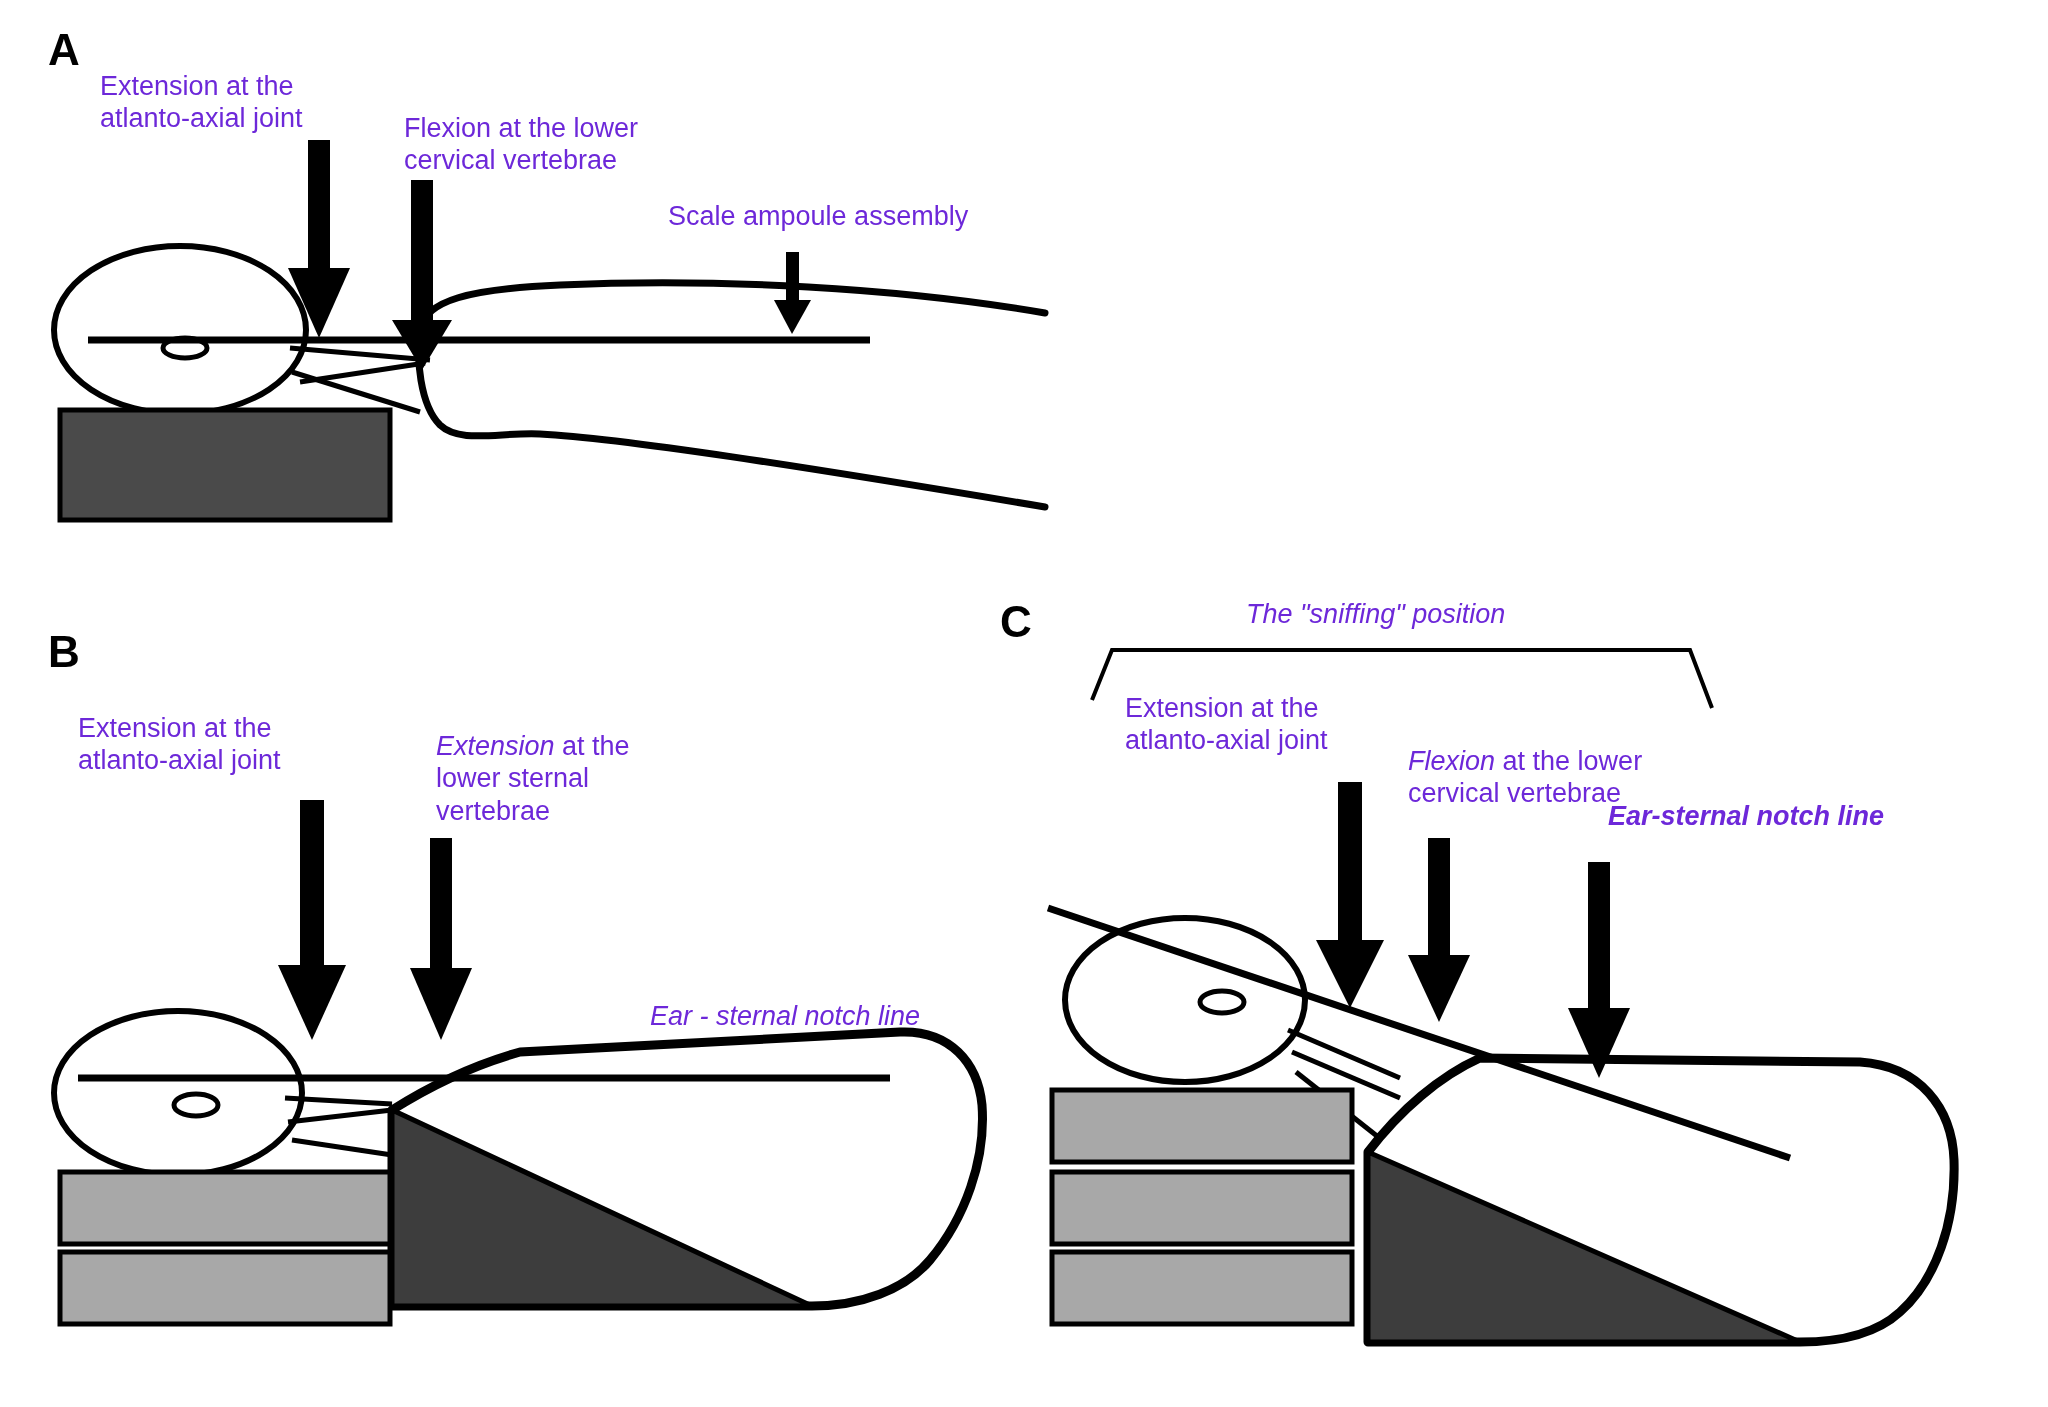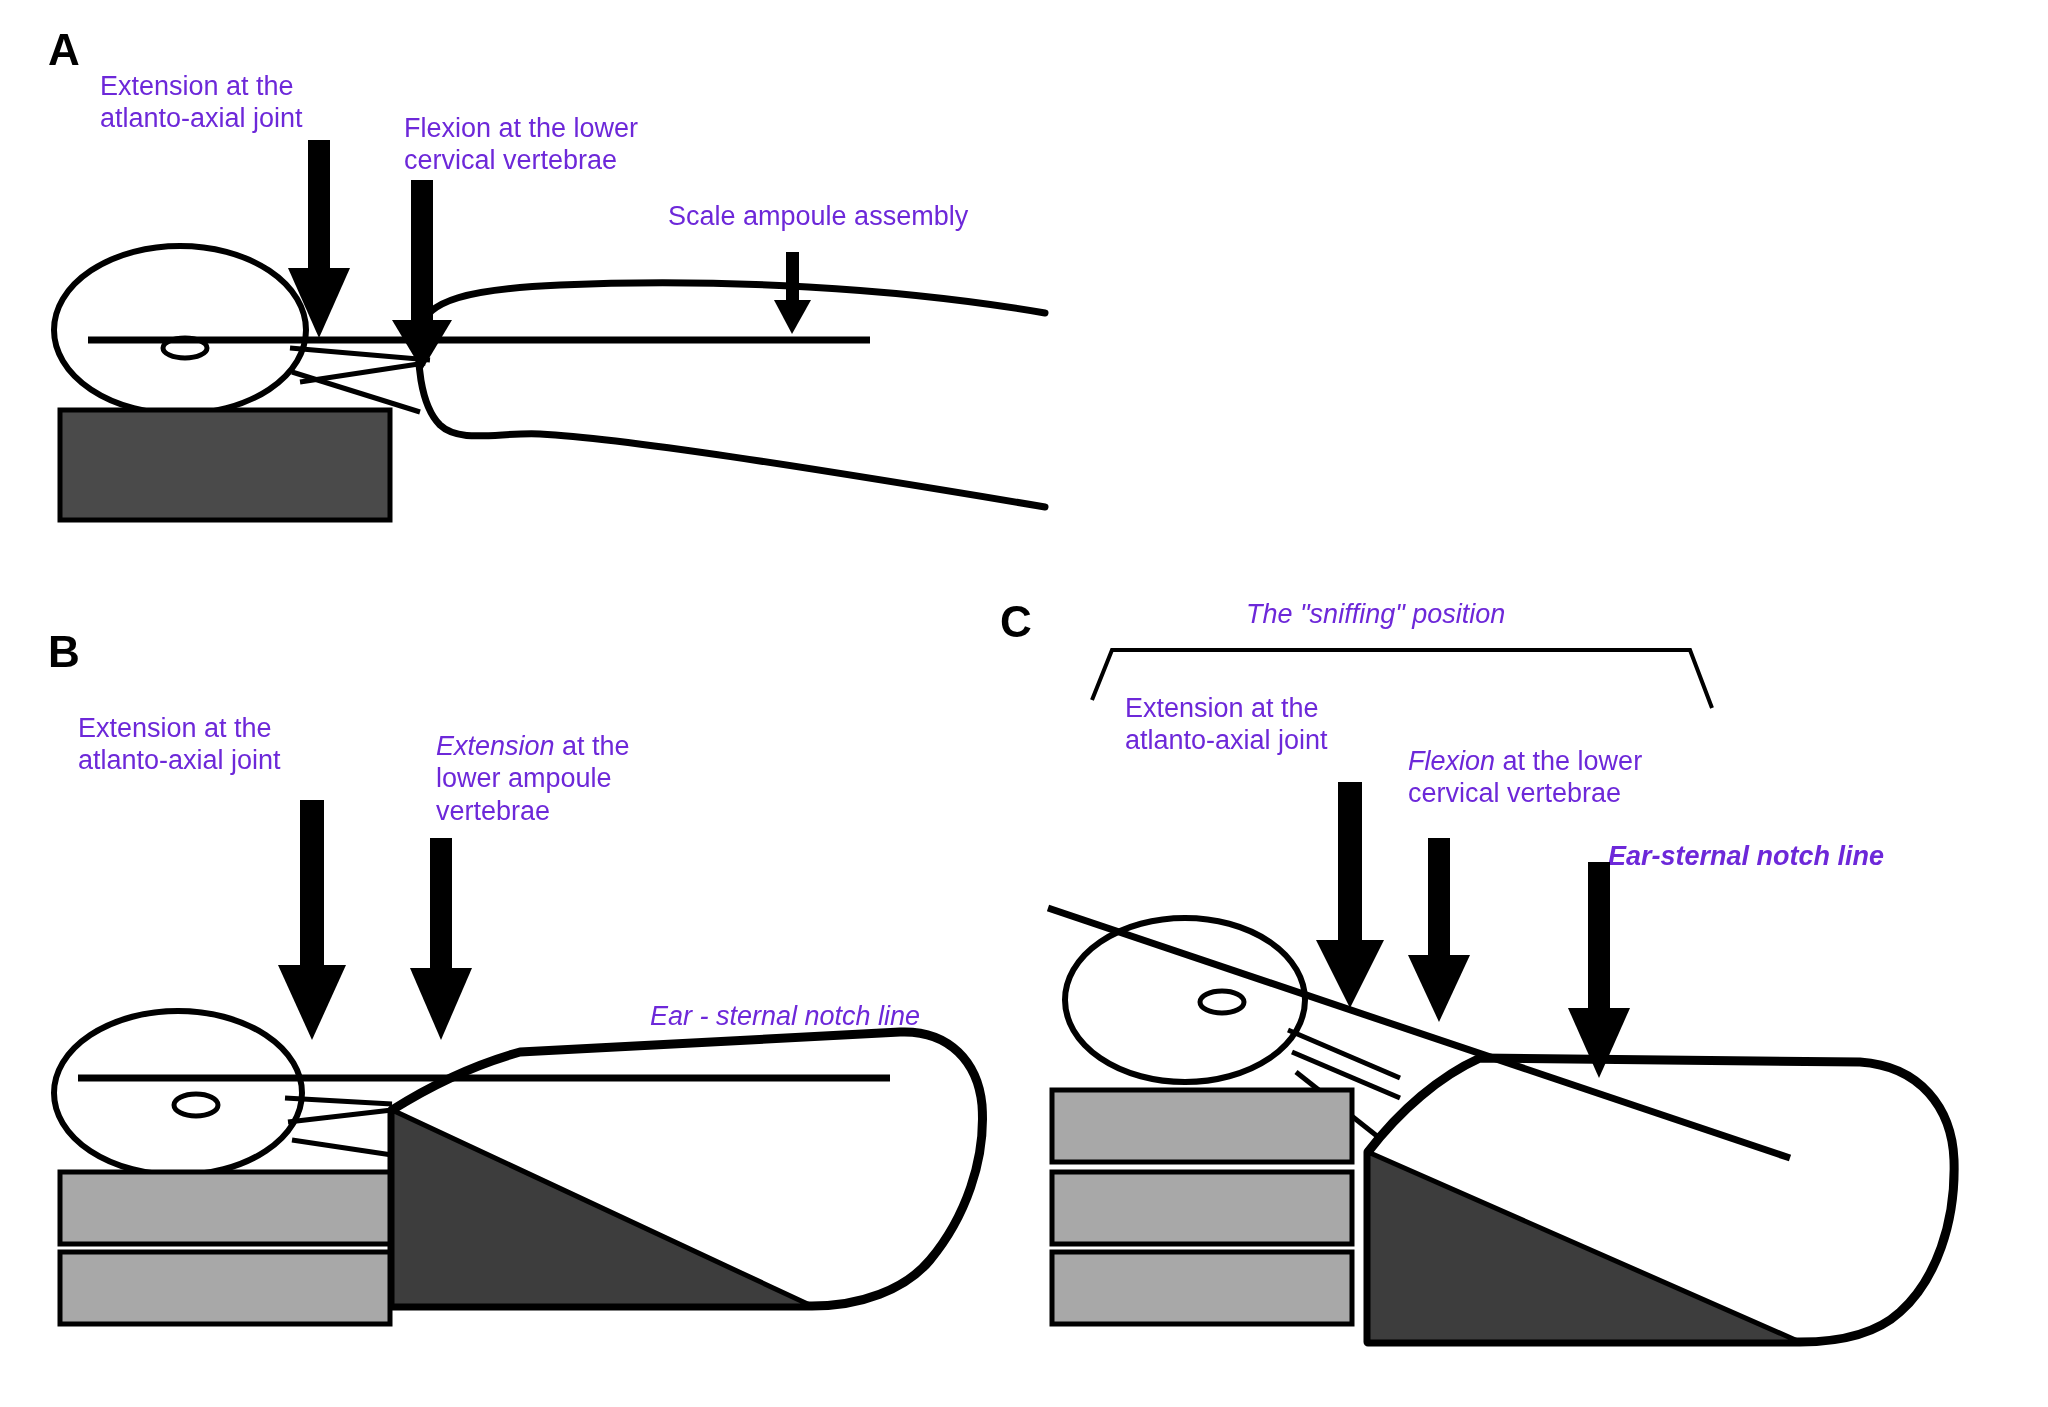--- a/index.html
+++ b/index.html
@@ -48,30 +48,30 @@
 
   <div class="label" style="left:100px; top:70px;">Extension at the
 atlanto-axial joint</div>
   <div class="label" style="left:404px; top:112px;">Flexion at the lower
 cervical vertebrae</div>
   <div class="label" style="left:668px; top:200px;text-align:right;">Scale ampoule assembly</div>
 
   <div class="label" style="left:78px; top:712px;">Extension at the
 atlanto-axial joint</div>
   <div class="label" style="left:436px; top:730px; width:290px;"><span class="em">Extension</span><span> at the
-lower ampoule
+lower sternal
 vertebrae</span></div>
   <div class="label italic" style="left:650px; top:1000px;">Ear - sternal notch line</div>
 
   <div class="label italic" style="left:1246px; top:598px;">The "sniffing" position</div>
   <div class="label" style="left:1125px; top:692px;">Extension at the
 atlanto-axial joint</div>
   <div class="label" style="left:1408px; top:745px; width:290px;"><span class="em">Flexion</span><span> at the lower
 cervical vertebrae</span></div>
-  <div class="label bolditalic" style="left:1608px; top:840px;">Ear-sternal notch line</div>
+  <div class="label bolditalic" style="left:1608px; top:800px;">Ear-sternal notch line</div>
 
   <svg class="svg-layer" viewBox="0 0 2048 1407">
 
     <g>
 
       <path d="M 1045 313 C 900 288 720 278 560 285 C 470 289 425 300 420 330 C 416 358 420 405 440 425 C 460 444 500 432 540 434 C 620 438 800 466 1045 507" fill="none" stroke="#000" stroke-width="7" stroke-linecap="round"></path>
 
       <ellipse cx="180" cy="330" rx="126" ry="84" fill="#ffffff" stroke="#000" stroke-width="6"></ellipse>
 
       <ellipse cx="185" cy="348" rx="22" ry="10" fill="#ffffff" stroke="#000" stroke-width="5"></ellipse>

